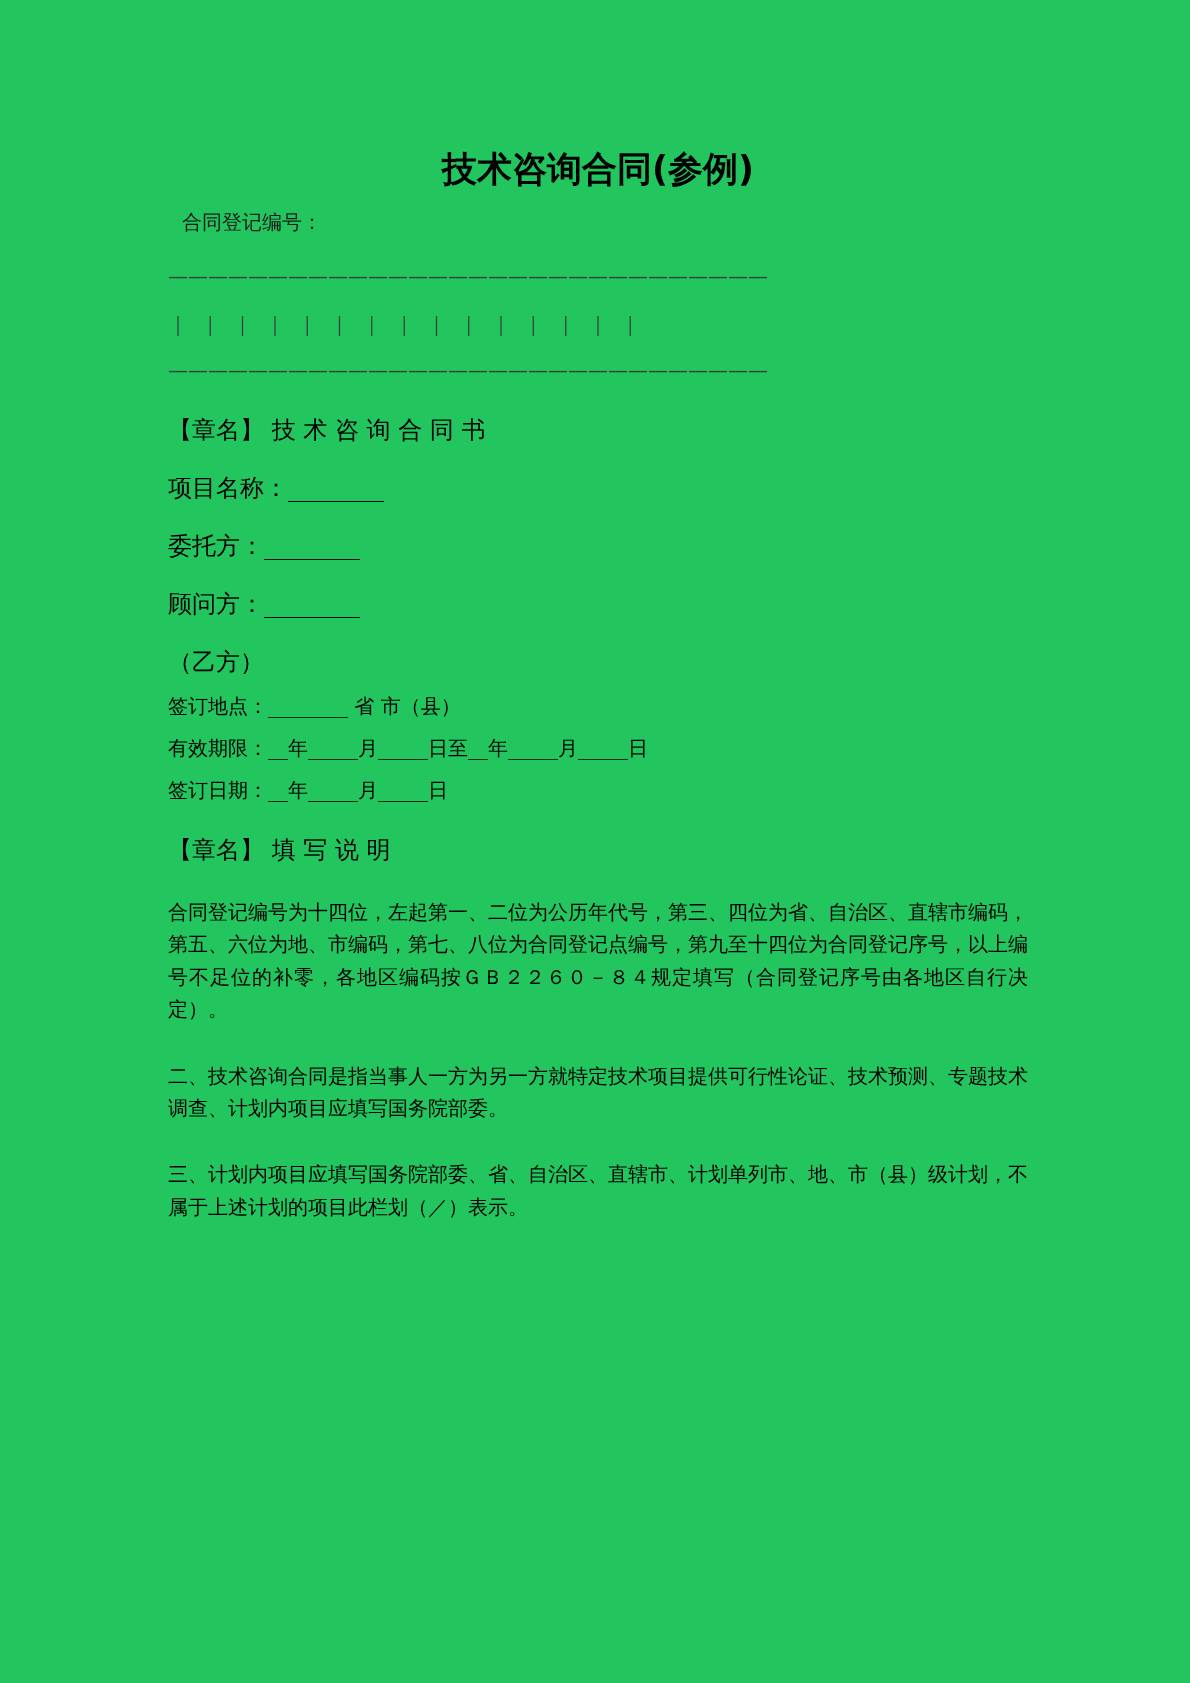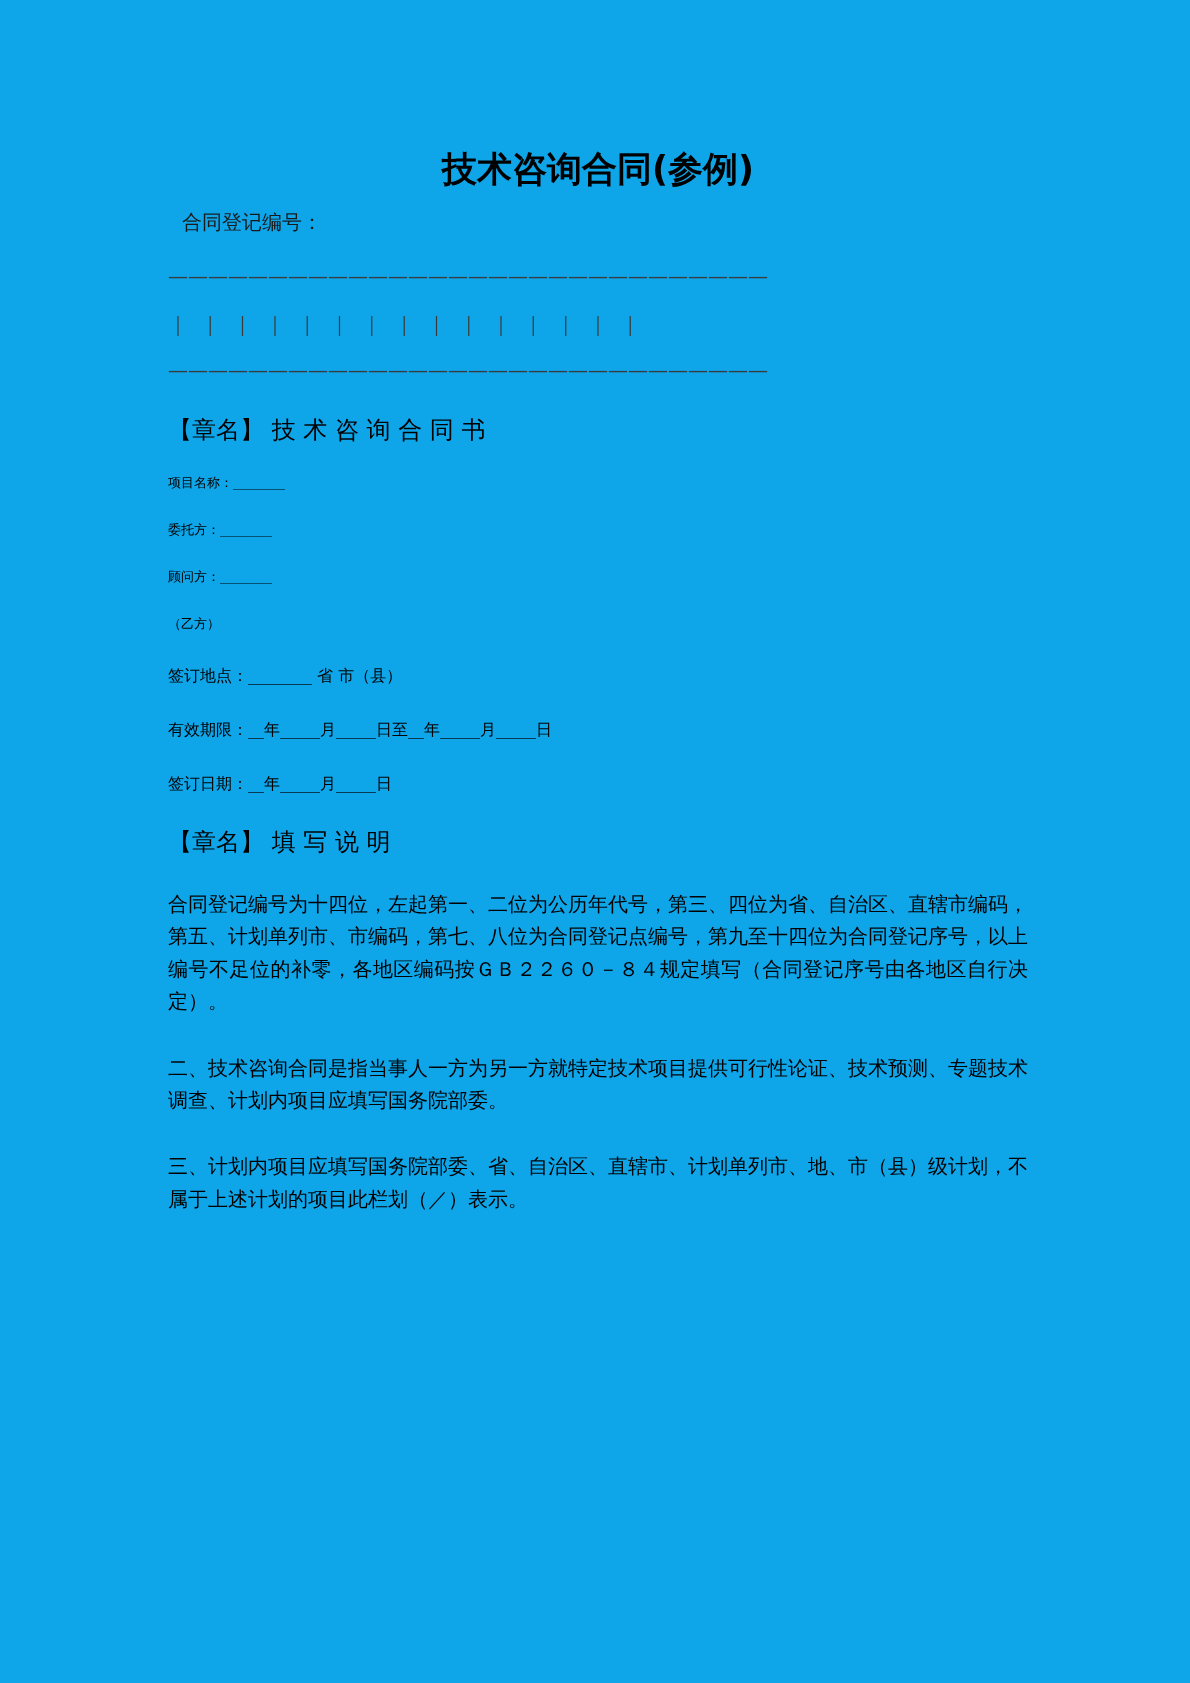--- a/index.html
+++ b/index.html
@@ -8,21 +8,21 @@
     background: #ffffff;
   }
   body {
     font-family: "DejaVu Serif", "Liberation Serif", serif;
     color: #000000;
   }
   .page {
     position: relative;
     width: 1190px;
     height: 1683px;
-    background: #0ea5e9;
+    background: #22c55e;
     box-sizing: border-box;
     overflow: hidden;
   }
   .content {
     position: absolute;
     left: 168px;
     top: 0;
     width: 860px;
   }
 
@@ -76,27 +76,27 @@
 
   .section-head {
     margin-top: 38px;
     font-size: 24px;
     line-height: 1.0;
     white-space: pre;
   }
 
   .field {
     margin-top: 34px;
-    font-size: 13px;
+    font-size: 24px;
     line-height: 1.0;
     white-space: pre;
   }
   .field-tight {
-    margin-top: 38px;
-    font-size: 16px;
+    margin-top: 22px;
+    font-size: 20px;
     line-height: 1.0;
     white-space: pre;
   }
 
   .para {
     margin-top: 34px;
     font-size: 20px;
     line-height: 1.62;
     text-align: justify;
     text-justify: inter-ideograph;
@@ -137,21 +137,21 @@
 
     <div class="field-tight">签订地点：________ 省 市（县）</div>
 
     <div class="field-tight">有效期限：__年_____月_____日至__年_____月_____日</div>
 
     <div class="field-tight">签订日期：__年_____月_____日</div>
 
     <div class="section-head">【章名】 填 写 说 明</div>
 
 
-    <div class="para">合同登记编号为十四位，左起第一、二位为公历年代号，第三、四位为省、自治区、直辖市编码，第五、计划单列市、市编码，第七、八位为合同登记点编号，第九至十四位为合同登记序号，以上编号不足位的补零，各地区编码按ＧＢ２２６０－８４规定填写（合同登记序号由各地区自行决定）。</div>
+    <div class="para">合同登记编号为十四位，左起第一、二位为公历年代号，第三、四位为省、自治区、直辖市编码，第五、六位为地、市编码，第七、八位为合同登记点编号，第九至十四位为合同登记序号，以上编号不足位的补零，各地区编码按ＧＢ２２６０－８４规定填写（合同登记序号由各地区自行决定）。</div>
 
     <div class="para">二、技术咨询合同是指当事人一方为另一方就特定技术项目提供可行性论证、技术预测、专题技术调查、计划内项目应填写国务院部委。</div>
 
     <div class="para">三、计划内项目应填写国务院部委、省、自治区、直辖市、计划单列市、地、市（县）级计划，不属于上述计划的项目此栏划（／）表示。</div>
 
 
   </div>
 </div>
 
 </body></html>

